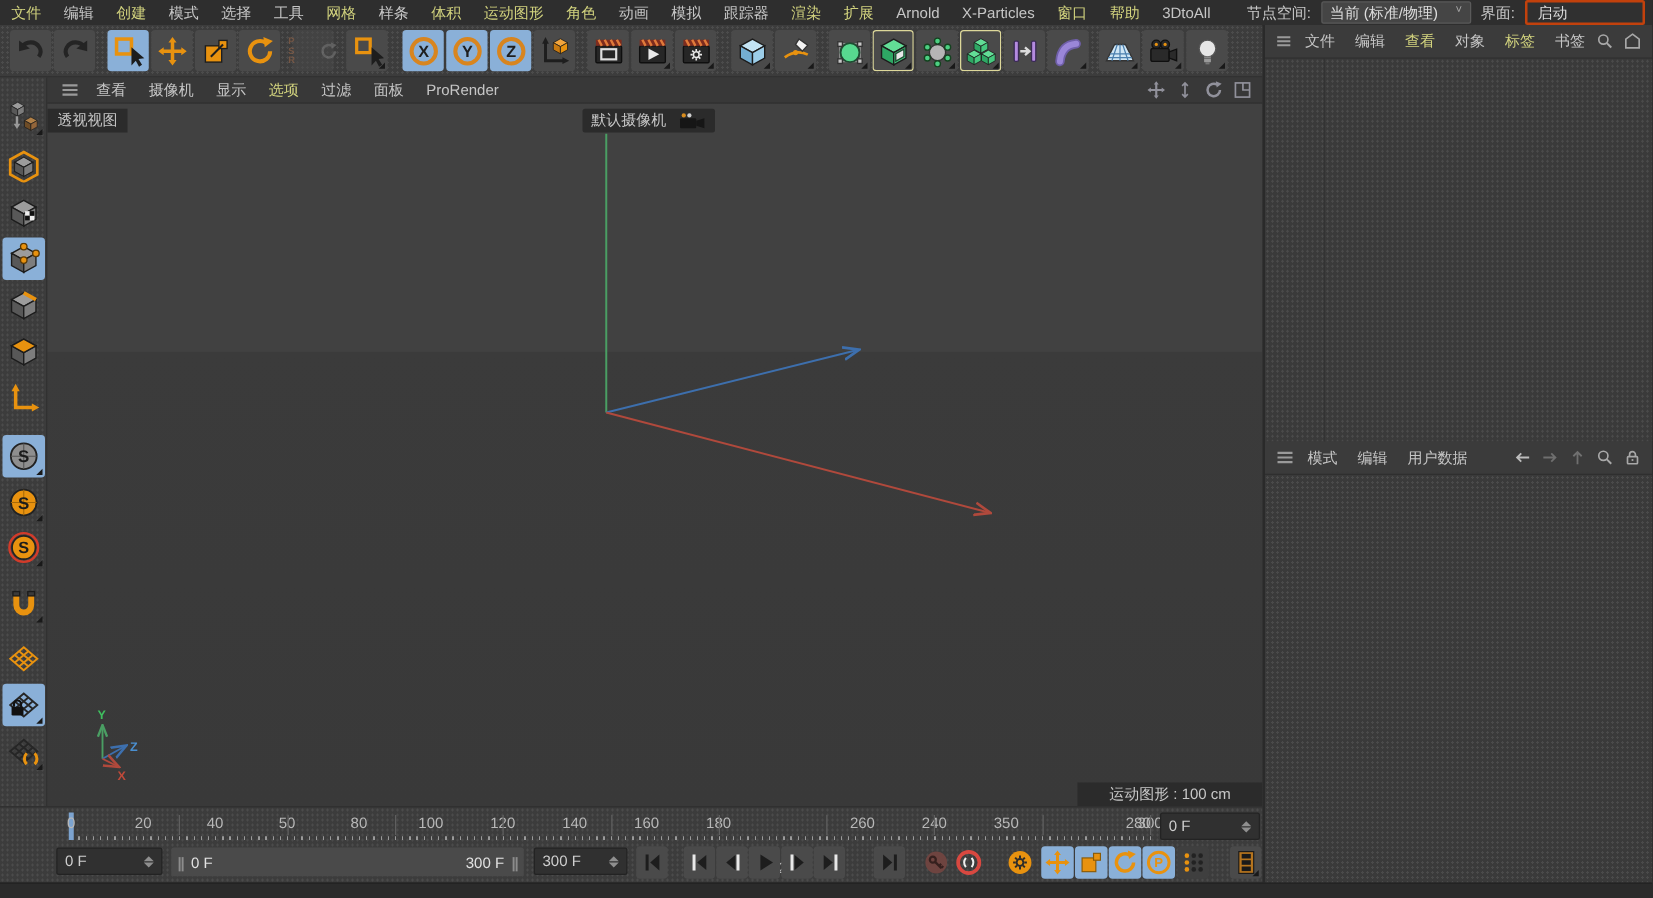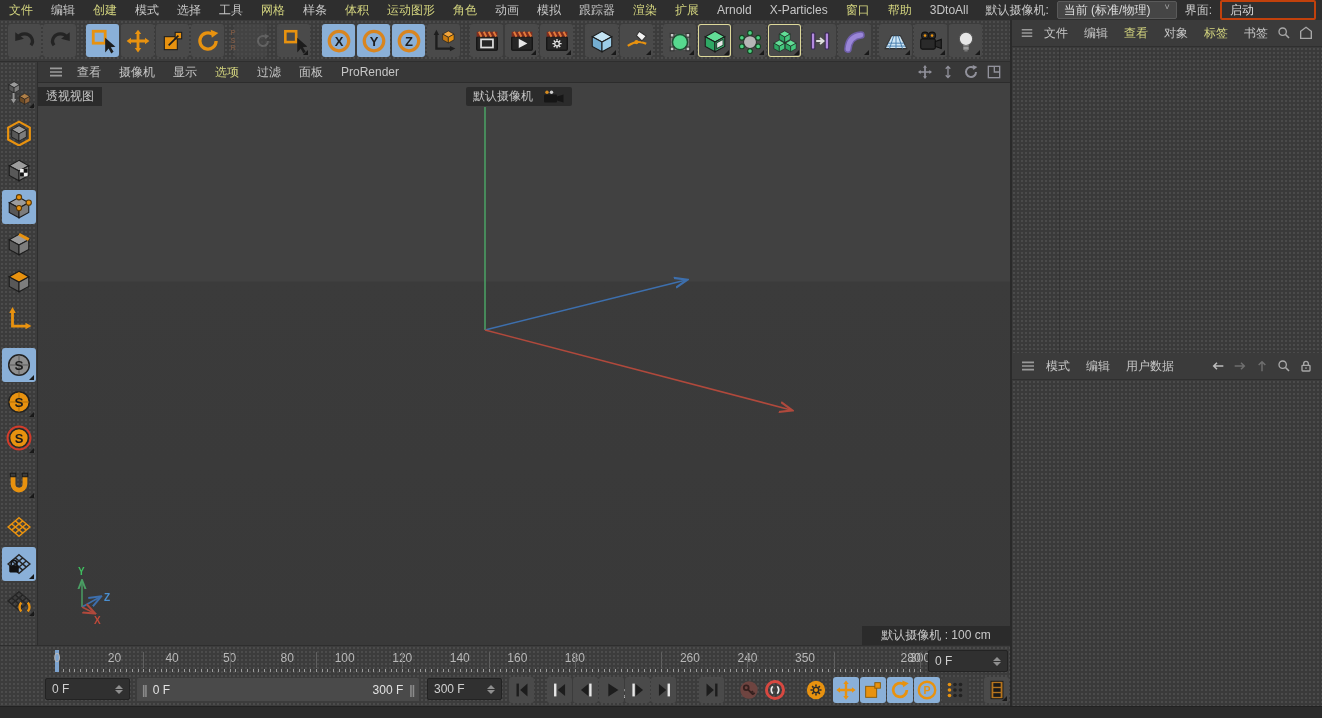--- a/index.html
+++ b/index.html
@@ -149,21 +149,21 @@
         <span class="mi">跟踪器</span>
         <span class="mi accent">渲染</span>
         <span class="mi accent">扩展</span>
         <span class="mi">Arnold</span>
         <span class="mi">X-Particles</span>
         <span class="mi accent">窗口</span>
         <span class="mi accent">帮助</span>
         <span class="mi">3DtoAll</span>
       </div>
     <div id="menubar-right">
-      <span>默认摄像机:</span>
+      <span>节点空间:</span>
       <div class="dd">
         <span>当前 (标准/物理)</span>
         <span class="chev">˅</span>
       </div>
       <span>界面:</span>
       <div class="inp">
         <span>启动</span>
       </div>
     </div>
   </div>
@@ -529,21 +529,21 @@
         <span>默认摄像机</span>
         <svg width="22" height="14" viewBox="0 0 22 14">
             <circle cx="4" cy="2.3" r="1.7" fill="#d88c1e"></circle>
             <circle cx="8.5" cy="2.3" r="1.7" fill="#cfcfcf"></circle>
             <rect x="1" y="4.5" width="13" height="8" rx="1" fill="#161616"></rect>
             <polygon points="14,6.5 20.5,4.5 20.5,12.5 14,10.5" fill="#161616"></polygon>
           </svg>
       </div>
 
       <div id="grid-bar">
-          <span>默认摄像机 : 100 cm</span>
+          <span>运动图形 : 100 cm</span>
         </div>
     </div>
   </div>
 
   <div id="timeline-area" class="dots">
     <div id="ruler">
       <div class="rticks"></div>
       <div id="playhead" style="left: 10px;"></div>
     <span class="rlabel" style="left: 12px;">0</span>
         <span class="rlabel" style="left: 69.54px;">20</span>

